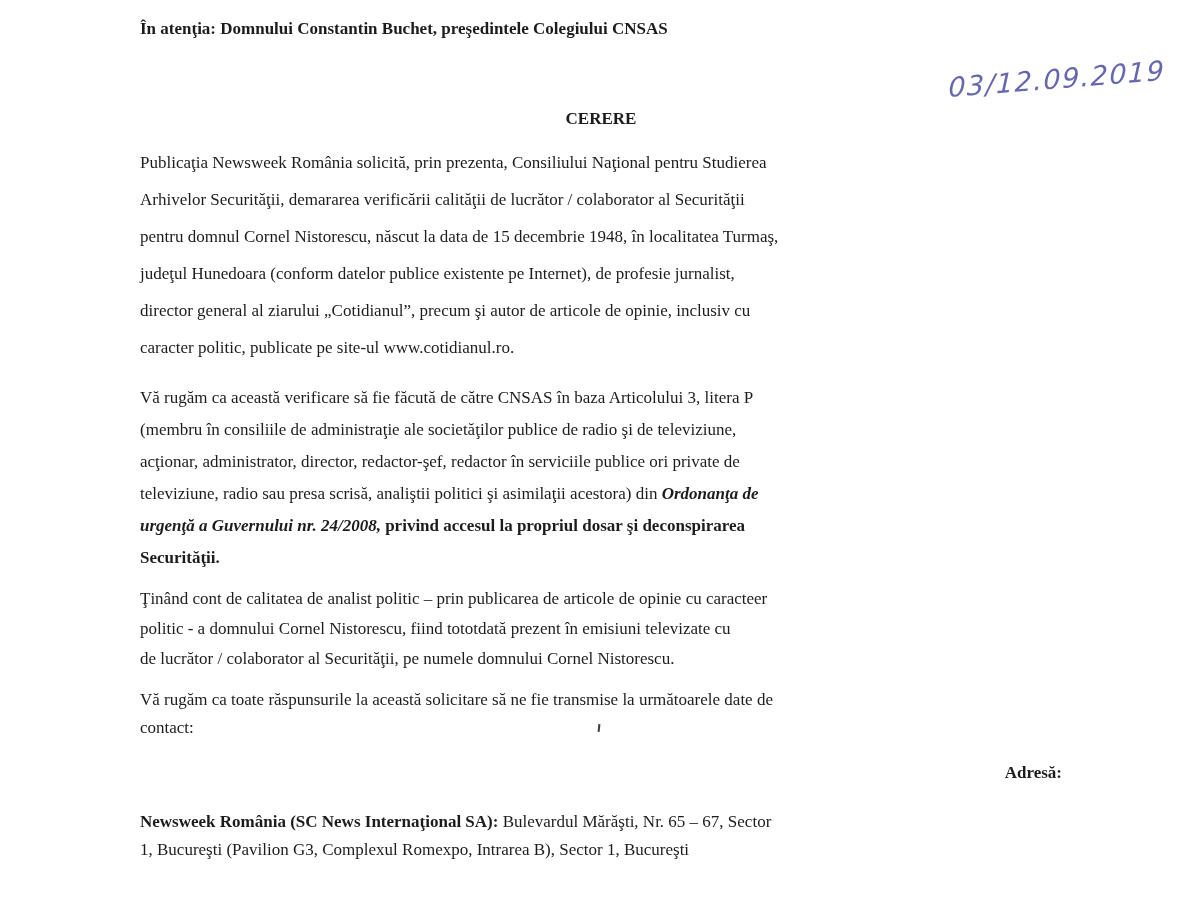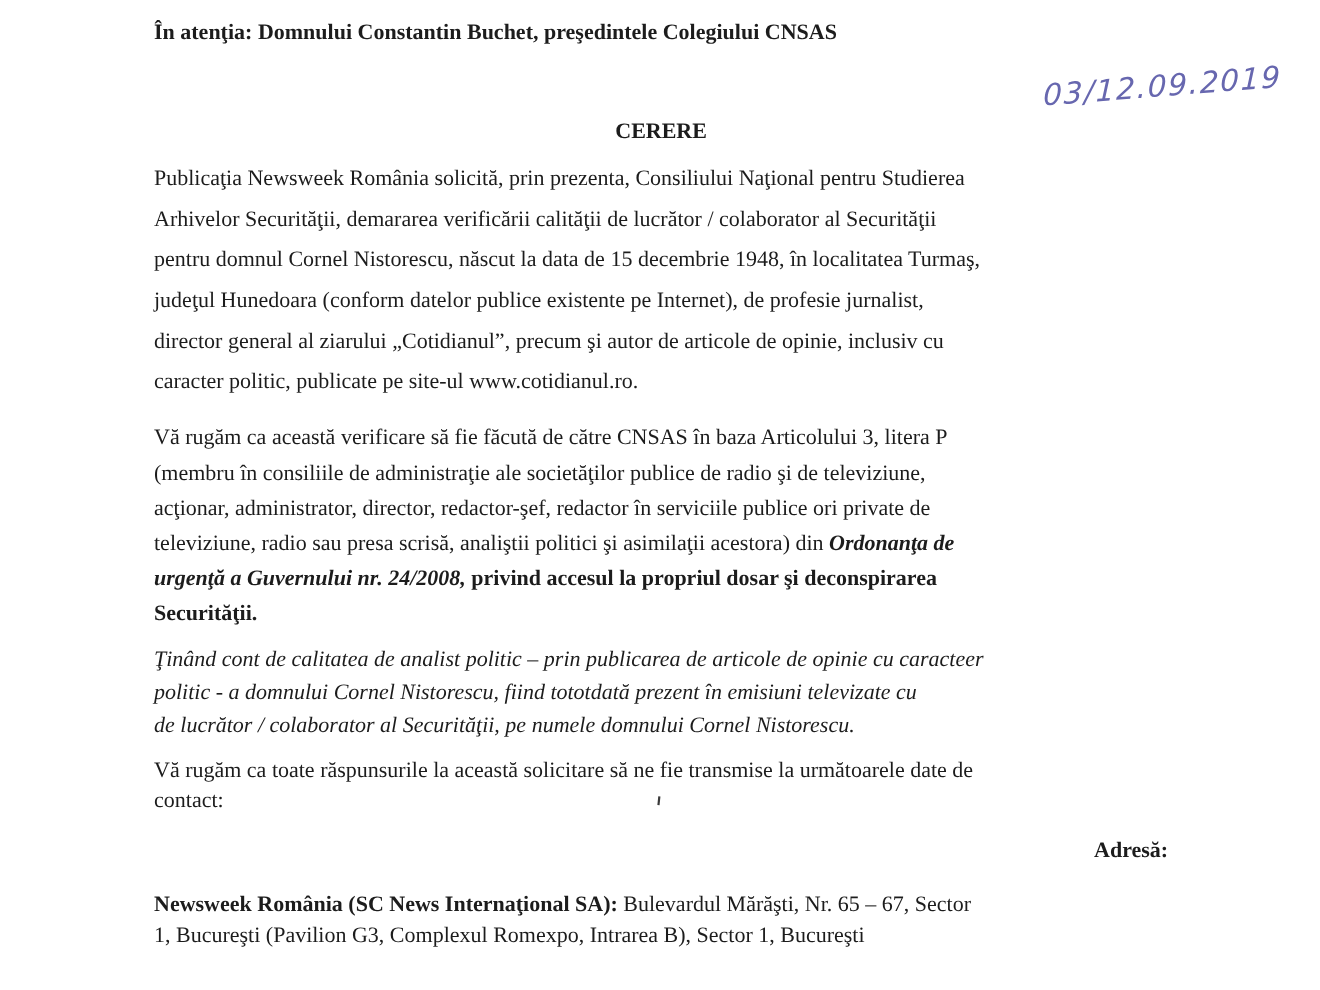--- a/index.html
+++ b/index.html
@@ -11,21 +11,21 @@
     position: relative;
     font-family: "Liberation Serif", serif;
   }
   .page {
     position: absolute; inset: 0;
     background: #ffffff;
     color: #1c1c1c;
     padding: 14px 138px 0 140px;
     overflow: hidden;
   }
-  .block { font-size: 20px; }
+  .block { font-size: 17px; }
   .ln { display: block; white-space: nowrap; }
   .run-b { font-weight: 700; }
   .run-i { font-style: italic; }
   .handwritten {
     position: absolute;
     left: 948px; top: 72px;
     font-family: "DejaVu Sans", sans-serif;
     font-style: italic;
     font-size: 27px;
     letter-spacing: 1.5px;
@@ -63,21 +63,21 @@
         <span class="ln"><span class="run">caracter politic, publicate pe site-ul www.cotidianul.ro.</span></span>
       </div>
       <div class="block" style="margin-top: 16px; line-height: 32px; text-align: left;">
         <span class="ln"><span class="run">Vă rugăm ca această verificare să fie făcută de către CNSAS în baza Articolului 3, litera P</span></span>
         <span class="ln"><span class="run">(membru în consiliile de administraţie ale societăţilor publice de radio şi de televiziune,</span></span>
         <span class="ln"><span class="run">acţionar, administrator, director, redactor-şef, redactor în serviciile publice ori private de</span></span>
         <span class="ln"><span class="run">televiziune, radio sau presa scrisă, analiştii politici şi asimilaţii acestora) din </span><span class="run run-b run-i">Ordonanţa de</span></span>
         <span class="ln"><span class="run run-b run-i">urgenţă a Guvernului nr. 24/2008,</span><span class="run run-b"> privind accesul la propriul dosar şi deconspirarea</span></span>
         <span class="ln"><span class="run run-b">Securităţii.</span></span>
       </div>
-      <div class="block" style="margin-top: 10px; line-height: 30px; text-align: left; font-style: italic;">
+      <div class="block" style="margin-top: 10px; line-height: 30px; text-align: left;">
         <span class="ln"><span class="run">Ţinând cont de calitatea de analist politic – prin publicarea de articole de opinie cu caracteer</span></span>
         <span class="ln"><span class="run">politic - a domnului Cornel Nistorescu, fiind tototdată prezent în emisiuni televizate cu</span></span>
         <span class="ln"><span class="run">de lucrător / colaborator al Securităţii, pe numele domnului Cornel Nistorescu.</span></span>
       </div>
       <div class="block" style="margin-top: 12px; line-height: 28px; text-align: left;">
         <span class="ln"><span class="run">Vă rugăm ca toate răspunsurile la această solicitare să ne fie transmise la următoarele date de</span></span>
         <span class="ln"><span class="run">contact:</span></span>
       </div>
       <div class="block" style="margin-top: 16px; line-height: 30px; text-align: right; margin-left: 27px;">
         <span class="ln"><span class="run run-b">Adresă:</span></span>

